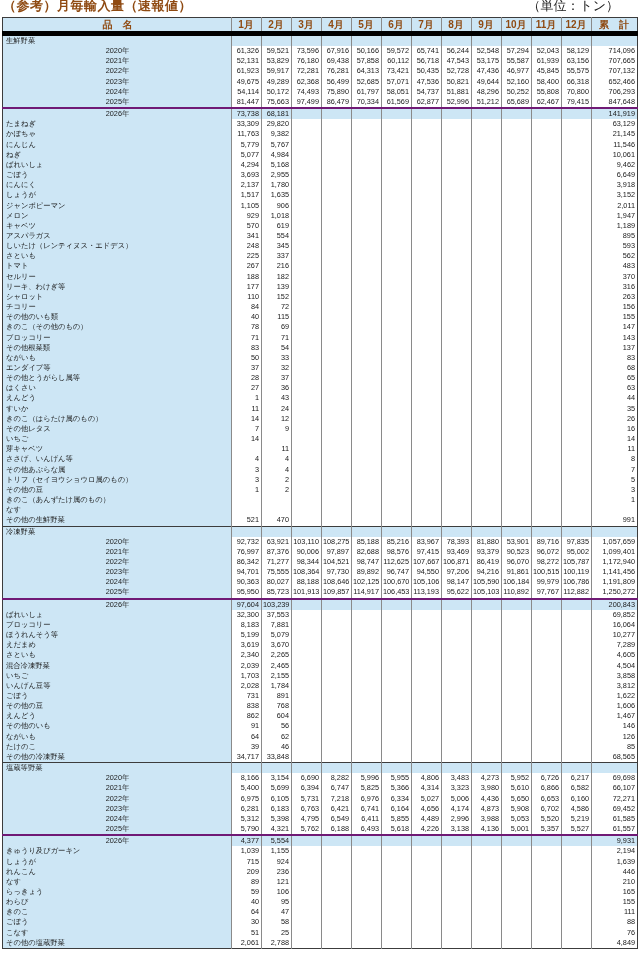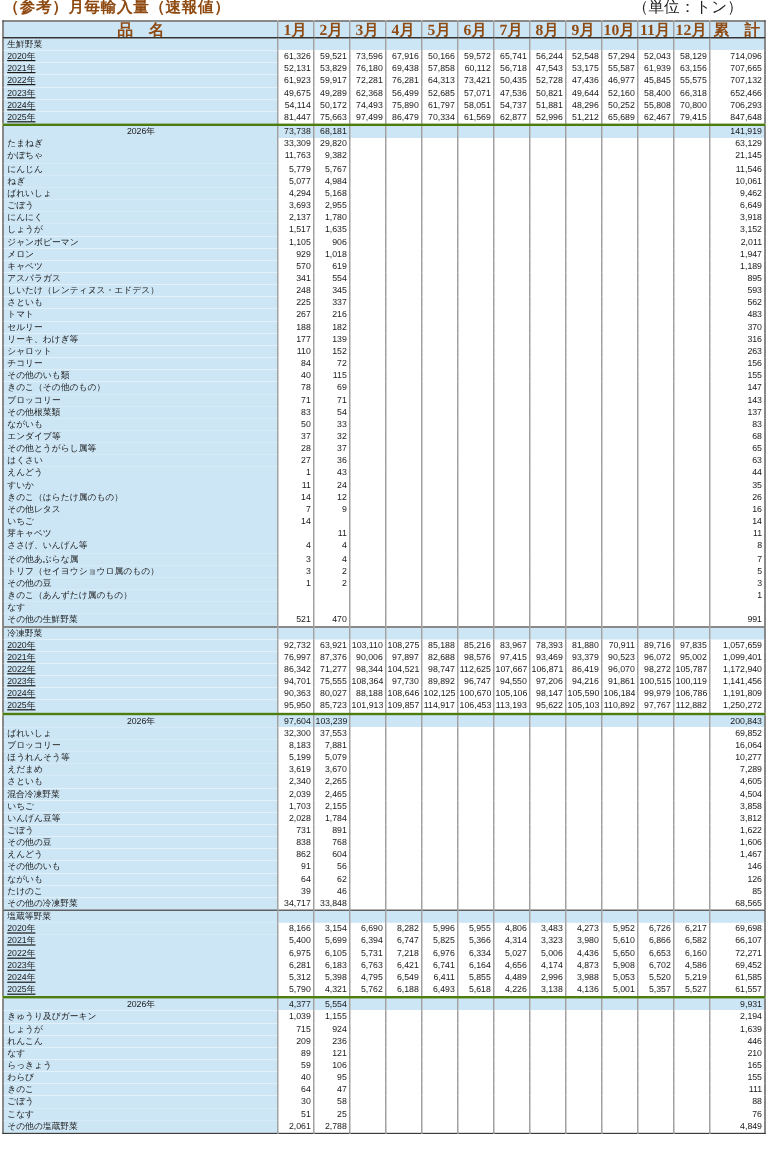--- a/index.html
+++ b/index.html
@@ -5,27 +5,27 @@
   html,body{margin:0;padding:0;background:#fff;width:640px;}
   body{font-family:"Liberation Sans","DejaVu Sans",sans-serif;color:#1a1a1a;}
   .page{width:640px;height:963px;overflow:hidden;}
   .title-row{display:flex;justify-content:space-between;align-items:flex-end;padding:5px 21px 2px 3px;height:17px;box-sizing:border-box;}
   .title{font-size:13px;font-weight:bold;color:var(--accent,#8f4a12);letter-spacing:.5px;}
   .unit{font-size:13px;color:#222;}
   table.tbl{border-collapse:collapse;table-layout:fixed;width:636px;margin-left:2px;border:1px solid #3c3c3c;}
   .tbl td{font-size:7.3px;height:10.15px;line-height:10.15px;padding:0 2px 0 1px;border-left:1px solid #8a8a8a;overflow:hidden;white-space:nowrap;box-sizing:border-box;}
   .tbl td:first-child{width:229px;border-left:none;padding-left:3px;}
   .tbl td:last-child{width:46px;}
-  .tbl thead td{background:var(--band,#cde6f5);color:var(--accent,#8f4a12);font-weight:bold;text-align:center;height:13px;line-height:13px;font-size:13px;border-bottom:1px solid #000000;font-family:Liberation Serif, serif;}
+  .tbl thead td{background:var(--band,#cde6f5);color:var(--accent,#8f4a12);font-weight:bold;text-align:center;height:13px;line-height:13px;font-size:10px;border-bottom:5px solid #000000;}
   .tbl td.num{text-align:right;}
   tr.r-sec td{background:var(--band,#cde6f5);margin-top:36px;}
   tr.r-sec{border-top:1px solid #3c3c3c;}
-  tr.r-y td:first-child{background:var(--band,#cde6f5);text-decoration:underline;}
+  tr.r-y td:first-child{background:var(--band,#cde6f5);text-align:center;}
   tr.r-cur td{background:var(--band,#cde6f5);}
-  tr.r-cur{border-top:2px solid #4d7c0f;margin-top:36px;}
+  tr.r-cur{border-top:2px solid #701a75;margin-top:36px;}
   tr.r-cur td:first-child{text-align:center;}
   tr.r-i td:first-child{background:var(--band,#cde6f5);}
 </style>
 </head>
 <body>
 
 <div class="page">
   <div class="title-row">
     <span class="title">（参考）月毎輸入量（速報値）</span>
     <span class="unit">（単位：トン）</span>
@@ -838,21 +838,21 @@
           <td class="lab">2020年</td>
           <td class="num">92,732</td>
           <td class="num">63,921</td>
           <td class="num">103,110</td>
           <td class="num">108,275</td>
           <td class="num">85,188</td>
           <td class="num">85,216</td>
           <td class="num">83,967</td>
           <td class="num">78,393</td>
           <td class="num">81,880</td>
-          <td class="num">70,911</td>
+          <td class="num">53,901</td>
           <td class="num">89,716</td>
           <td class="num">97,835</td>
           <td class="num tot">1,057,659</td>
         </tr>
         <tr class="r-y">
           <td class="lab">2021年</td>
           <td class="num">76,997</td>
           <td class="num">87,376</td>
           <td class="num">90,006</td>
           <td class="num">97,897</td>

